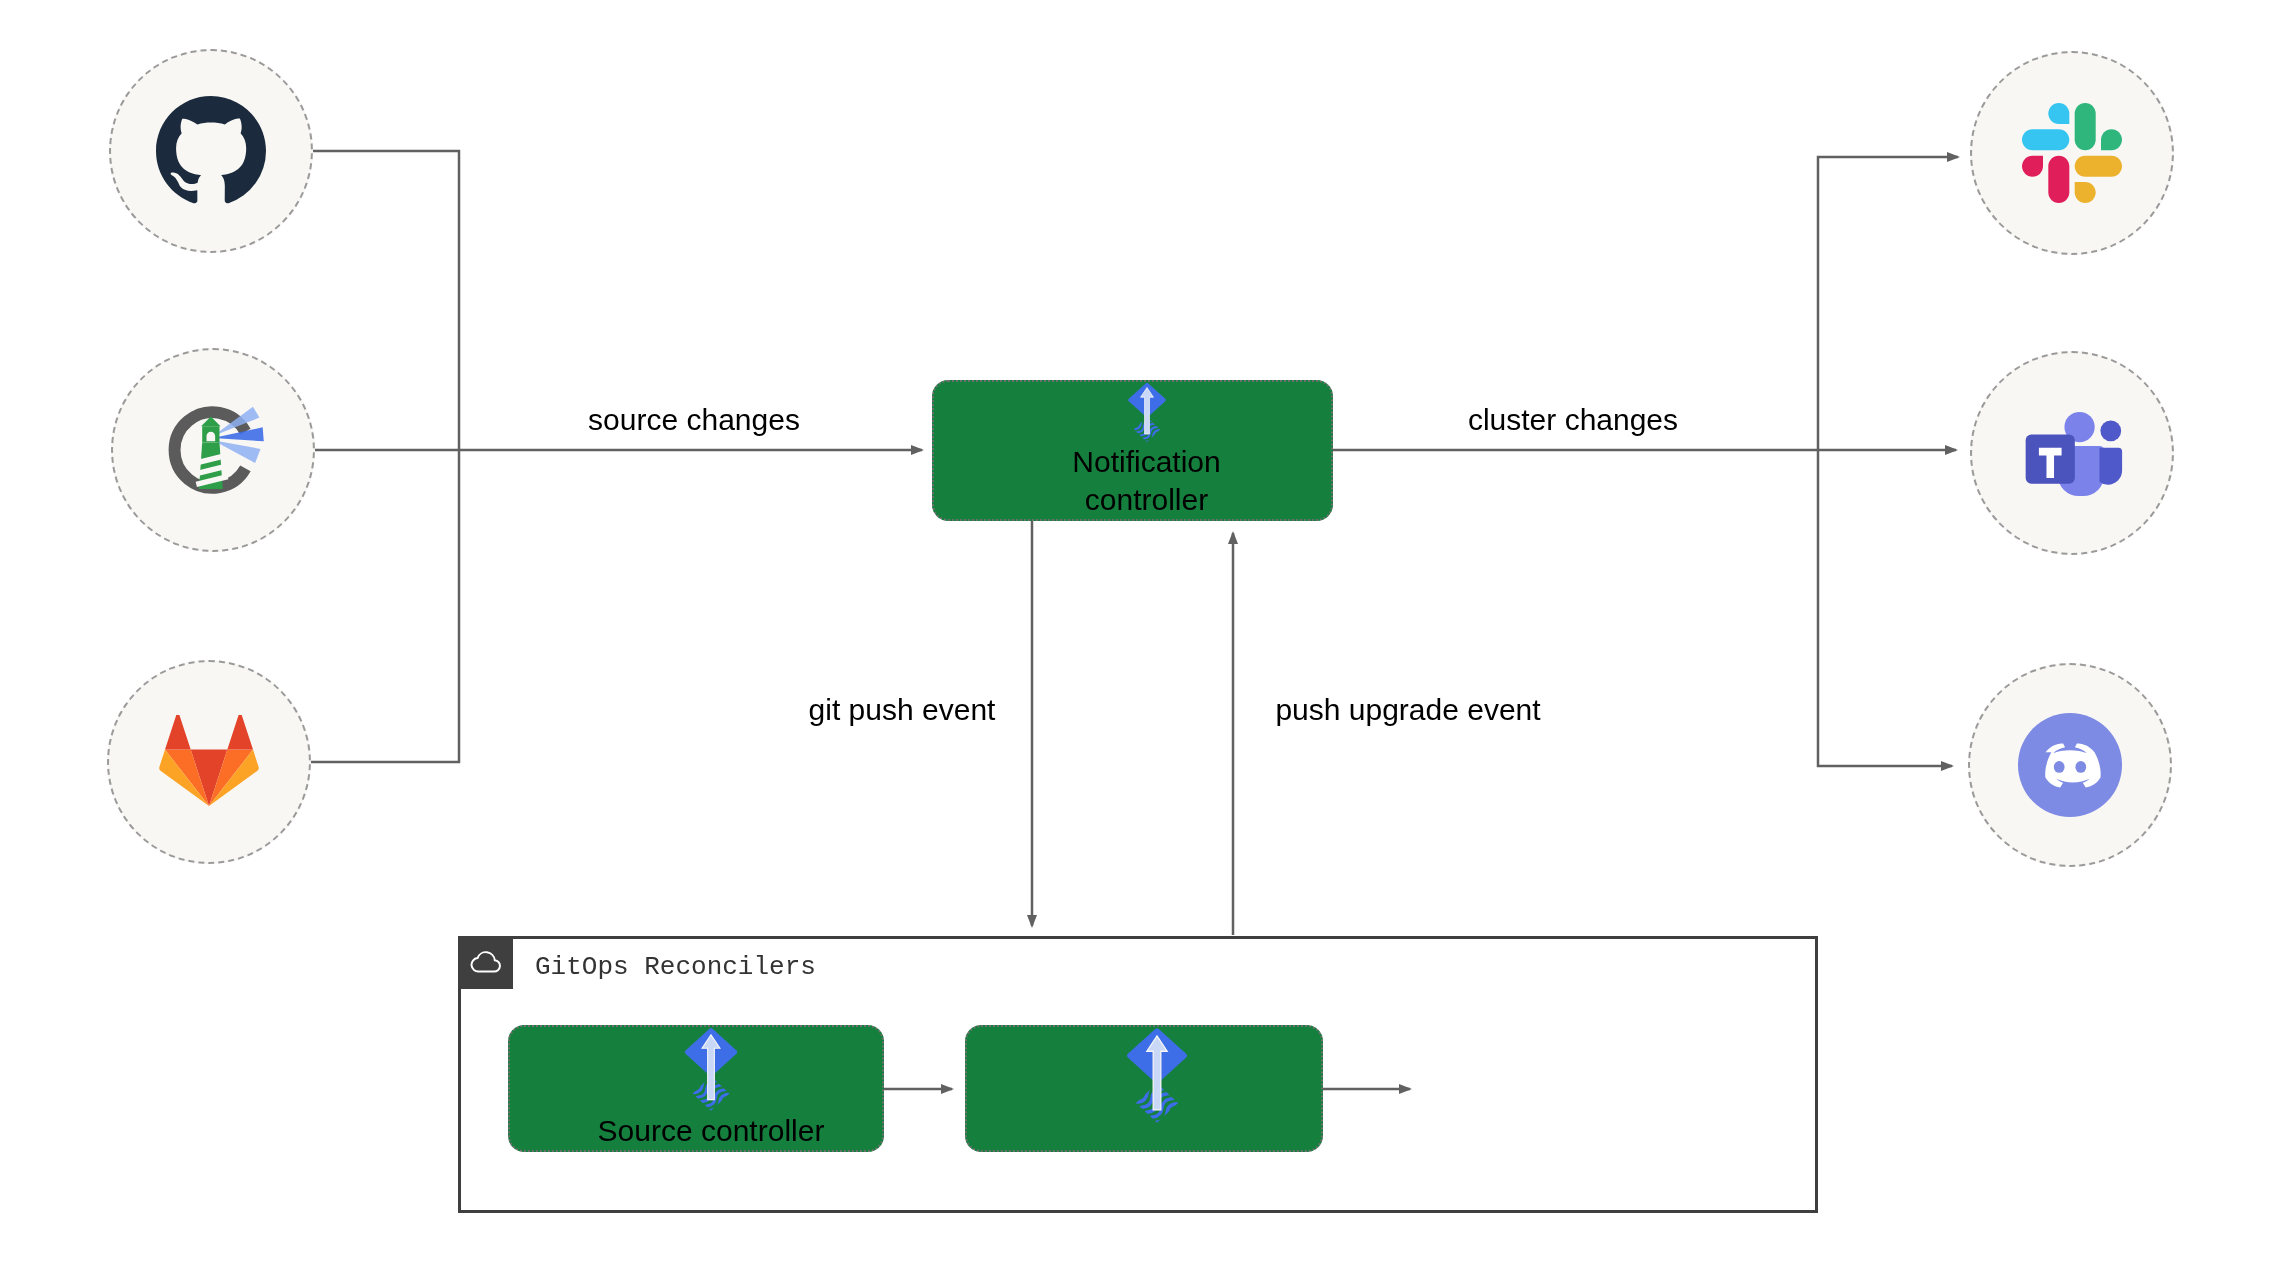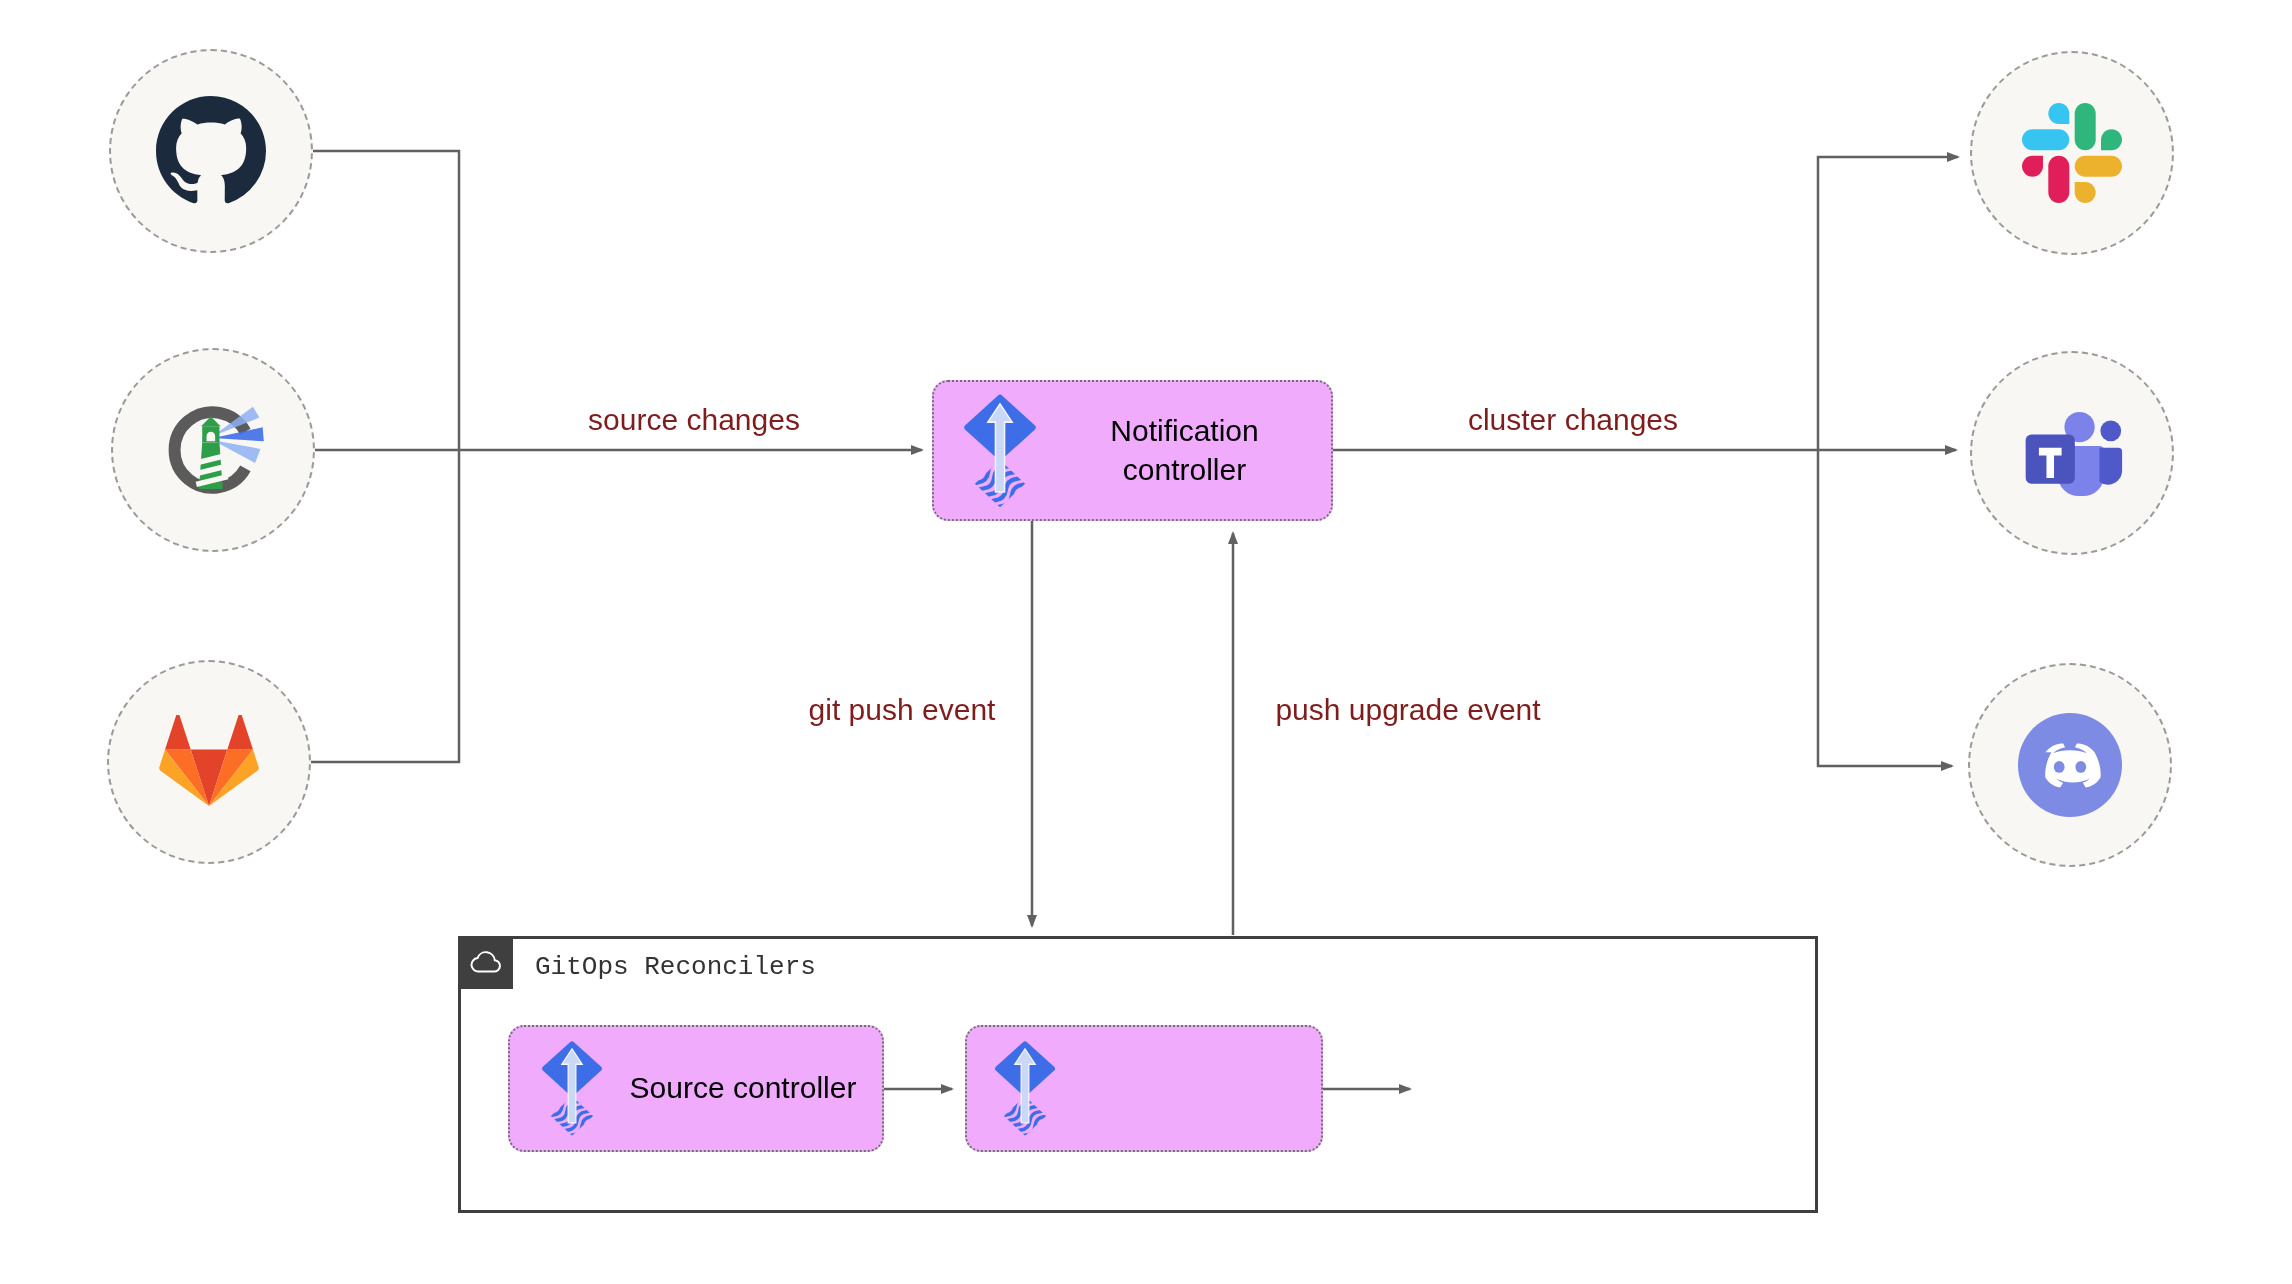--- a/index.html
+++ b/index.html
@@ -7,31 +7,31 @@
     position:relative;width:2292px;height:1284px;background:#ffffff;
     font-family:"Liberation Sans",sans-serif;overflow:hidden;
   }
   #connectors{position:absolute;left:0;top:0;width:2292px;height:1284px;}
   .circle-node{
     position:absolute;width:204px;height:204px;border-radius:50%;
     border:2px dashed #9a9a9a;background:#f8f7f4;box-sizing:border-box;
     display:flex;align-items:center;justify-content:center;
   }
   .ctrl-box{
-    position:absolute;background:#f0abfc;border:2px dotted #6f6f6f;
+    position:absolute;background:#15803d;border:2px dotted #6f6f6f;
     border-radius:16px;box-sizing:border-box;
-    display:flex;align-items:center;
+    display:flex;align-items:center;flex-direction:column;
   }
   .ctrl-label{
     flex:1;text-align:center;font-size:30px;line-height:1.27;color:#000;
     margin:0 auto;max-width:230px;
   }
   .edge-label{
     position:absolute;transform:translate(-50%,-50%);
-    font-size:30px;color:#7f1d1d;white-space:nowrap;
+    font-size:30px;color:#000000;white-space:nowrap;
   }
   #gitops-box{
     position:absolute;left:458px;top:936px;width:1360px;height:277px;
     border:3px solid #3f3f3f;box-sizing:border-box;background:transparent;
   }
   #gitops-tab{
     position:absolute;left:-3px;top:-3px;width:55px;height:53px;background:#3f3f3f;
     display:flex;align-items:center;justify-content:center;
   }
   #gitops-title{

